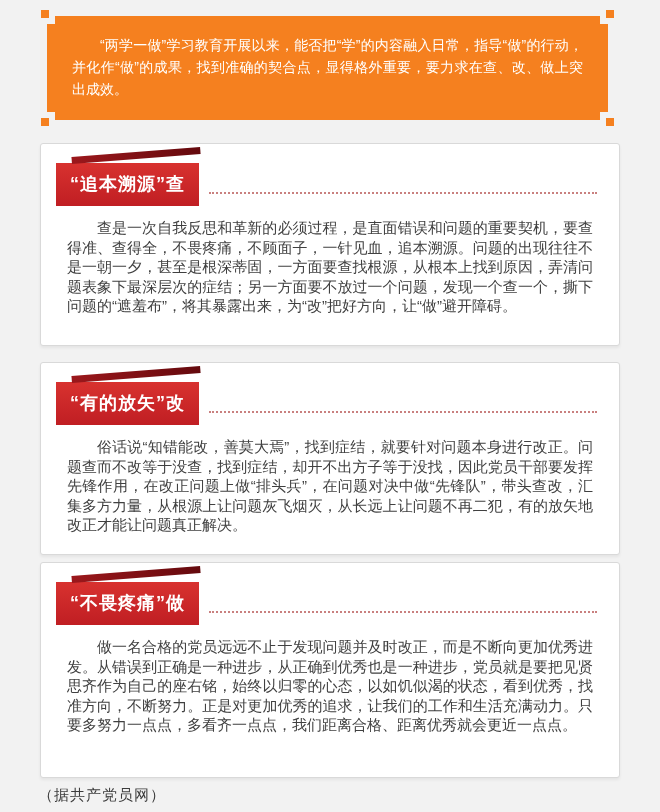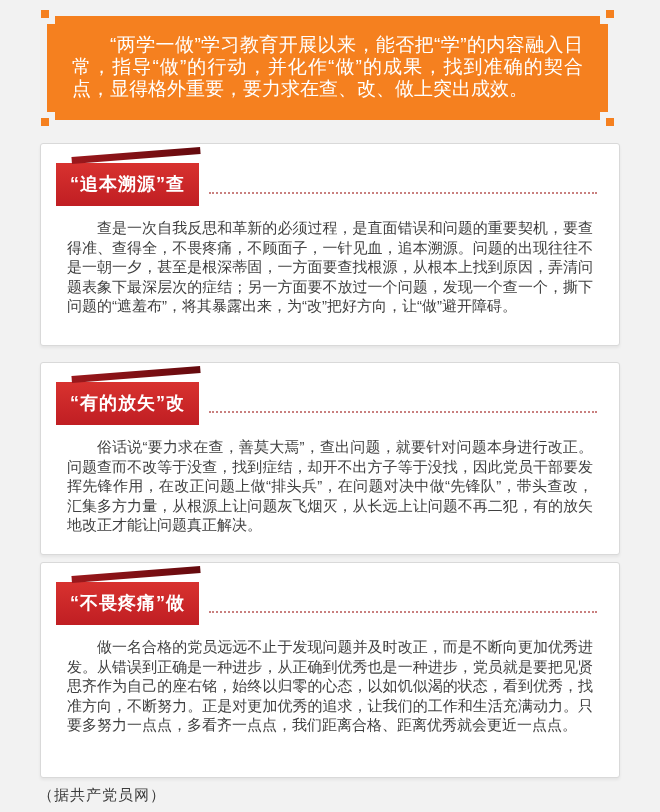--- a/index.html
+++ b/index.html
@@ -21,21 +21,21 @@
     position:relative;overflow:hidden;
   }
 
   
   .intro-box{
     position:absolute;left:47px;top:16px;width:561px;height:104px;
     background:var(--orange);box-sizing:border-box;
   }
   .intro-text{
     margin:0;padding:18px 25px 0 25px;
-    color:#ffffff;font-size:19px;line-height:22px;
+    color:#ffffff;font-size:14px;line-height:22px;
     text-indent:2em;text-align:justify;
   }
   .notch{position:absolute;width:8px;height:8px;background:var(--pagebg);}
   .notch.tl{left:0;top:0}
   .notch.tr{right:0;top:0}
   .notch.bl{left:0;bottom:0}
   .notch.br{right:0;bottom:0}
   .px{position:absolute;width:8px;height:8px;background:var(--orange);}
   .px.tl{left:-6px;top:-6px}
   .px.tr{right:-6px;top:-6px}
@@ -113,21 +113,21 @@
 </div>
 
 <div class="card c2">
   <div class="ribbon-row">
     <div class="ribbon">
       <div class="ribbon-fold"></div>
       <span>“有的放矢”改</span>
     </div>
     <div class="dotted-line"></div>
   </div>
-  <p class="body-text">俗话说“要力求在查，善莫大焉”，查出问题，就要针对问题本身进行改正。问题查而不改等于没查，找到症结，却开不出方子等于没找，因此党员干部要发挥先锋作用，在改正问题上做“排头兵”，在问题对决中做“先锋队”，带头查改，汇集多方力量，从根源上让问题灰飞烟灭，从长远上让问题不再二犯，有的放矢地改正才能让问题真正解决。</p>
+  <p class="body-text">俗话说“知错能改，善莫大焉”，找到症结，就要针对问题本身进行改正。问题查而不改等于没查，找到症结，却开不出方子等于没找，因此党员干部要发挥先锋作用，在改正问题上做“排头兵”，在问题对决中做“先锋队”，带头查改，汇集多方力量，从根源上让问题灰飞烟灭，从长远上让问题不再二犯，有的放矢地改正才能让问题真正解决。</p>
 </div>
 
 <div class="card c3">
   <div class="ribbon-row">
     <div class="ribbon">
       <div class="ribbon-fold"></div>
       <span>“不畏疼痛”做</span>
     </div>
     <div class="dotted-line"></div>
   </div>

